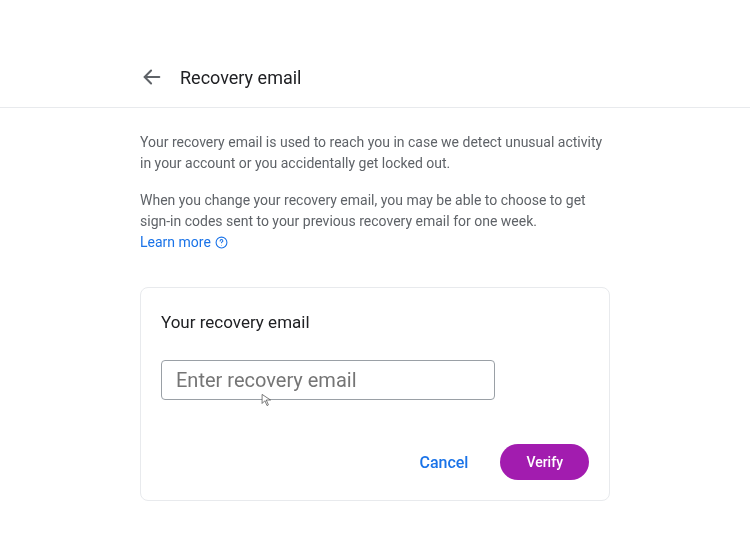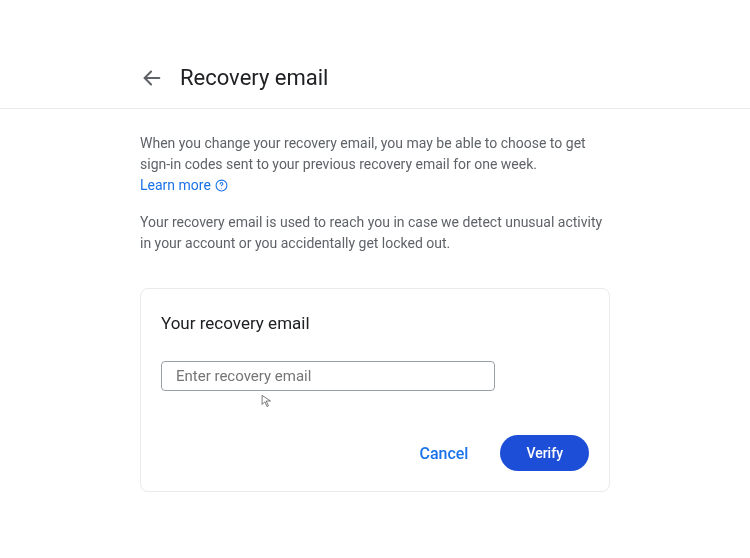--- a/index.html
+++ b/index.html
@@ -30,21 +30,21 @@
       width: 24px;
       height: 24px;
       display: flex;
       align-items: center;
       justify-content: center;
       cursor: pointer;
       color: #5f6368;
       flex-shrink: 0;
     }
     .page-title {
-      font-size: 22px;
+      font-size: 18px;
       font-weight: 400;
       color: #202124;
     }
     .content {
       max-width: 470px;
       margin: 0 auto;
       padding-top: 24px;
     }
     .description {
       font-size: 14px;
@@ -78,25 +78,25 @@
       font-size: 17px;
       color: #202124;
       margin-bottom: 28px;
     }
     .input-wrap {
       position: relative;
       margin-bottom: 44px;
     }
     .email-input {
       width: 78%;
-      height: 30px;
+      height: 40px;
       border: 1px solid #9aa0a6;
       border-radius: 4px;
       padding: 0 14px;
-      font-size: 15px;
+      font-size: 20px;
       color: #202124;
       outline: none;
       font-family: inherit;
     }
     .email-input::placeholder {
       color: #757575;
     }
     .button-row {
       display: flex;
       justify-content: flex-end;
@@ -107,21 +107,21 @@
       background: none;
       border: none;
       color: #1a73e8;
       font-size: 16px;
       font-weight: 500;
       cursor: pointer;
       padding: 8px 10px;
       font-family: inherit;
     }
     .verify-btn {
-      background: #1d4ed8;
+      background: #a21caf;
       border: none;
       color: #fff;
       font-size: 14px;
       font-weight: 500;
       cursor: pointer;
       padding: 10px 26px;
       border-radius: 20px;
       font-family: inherit;
     }
     .cursor {
@@ -140,35 +140,35 @@
       <svg width="22" height="22" viewBox="0 0 24 24" fill="none" stroke="#5f6368" stroke-width="2.2" stroke-linecap="round" stroke-linejoin="round">
         <line x1="20" y1="12" x2="4" y2="12"></line>
         <polyline points="11 5 4 12 11 19"></polyline>
       </svg>
     </div>
     <h1 class="page-title">Recovery email</h1>
   </div>
 </div>
 
 <div class="content">
+  <p class="description">Your recovery email is used to reach you in case we detect unusual activity in your account or you accidentally get locked out.</p>
   <p class="description">
     <span>When you change your recovery email, you may be able to choose to get sign-in codes sent to your previous recovery email for one week.</span>
     <br>
     <a class="learn-more">
       <span>Learn more</span>
       <span class="help-icon">
         <svg width="13" height="13" viewBox="0 0 24 24" fill="none" stroke="#1a73e8" stroke-width="2">
           <circle cx="12" cy="12" r="10"></circle>
           <path d="M9.5 9a2.5 2.5 0 0 1 5 0c0 1.5-2.5 2-2.5 3.5" stroke-linecap="round"></path>
           <circle cx="12" cy="17" r="0.8" fill="#1a73e8" stroke="none"></circle>
         </svg>
       </span>
     </a>
   </p>
-  <p class="description">Your recovery email is used to reach you in case we detect unusual activity in your account or you accidentally get locked out.</p>
 
   <div class="card">
     <div class="card-label">Your recovery email</div>
     <div class="input-wrap">
       <input type="text" class="email-input" placeholder="Enter recovery email" style="">
       <span class="cursor">
         <svg width="14" height="14" viewBox="0 0 20 20">
           <path d="M3 2 L3 15 L7 11 L10 18 L12 17 L9 10 L15 10 Z" fill="#fff" stroke="#444" stroke-width="1"></path>
         </svg>
       </span>

